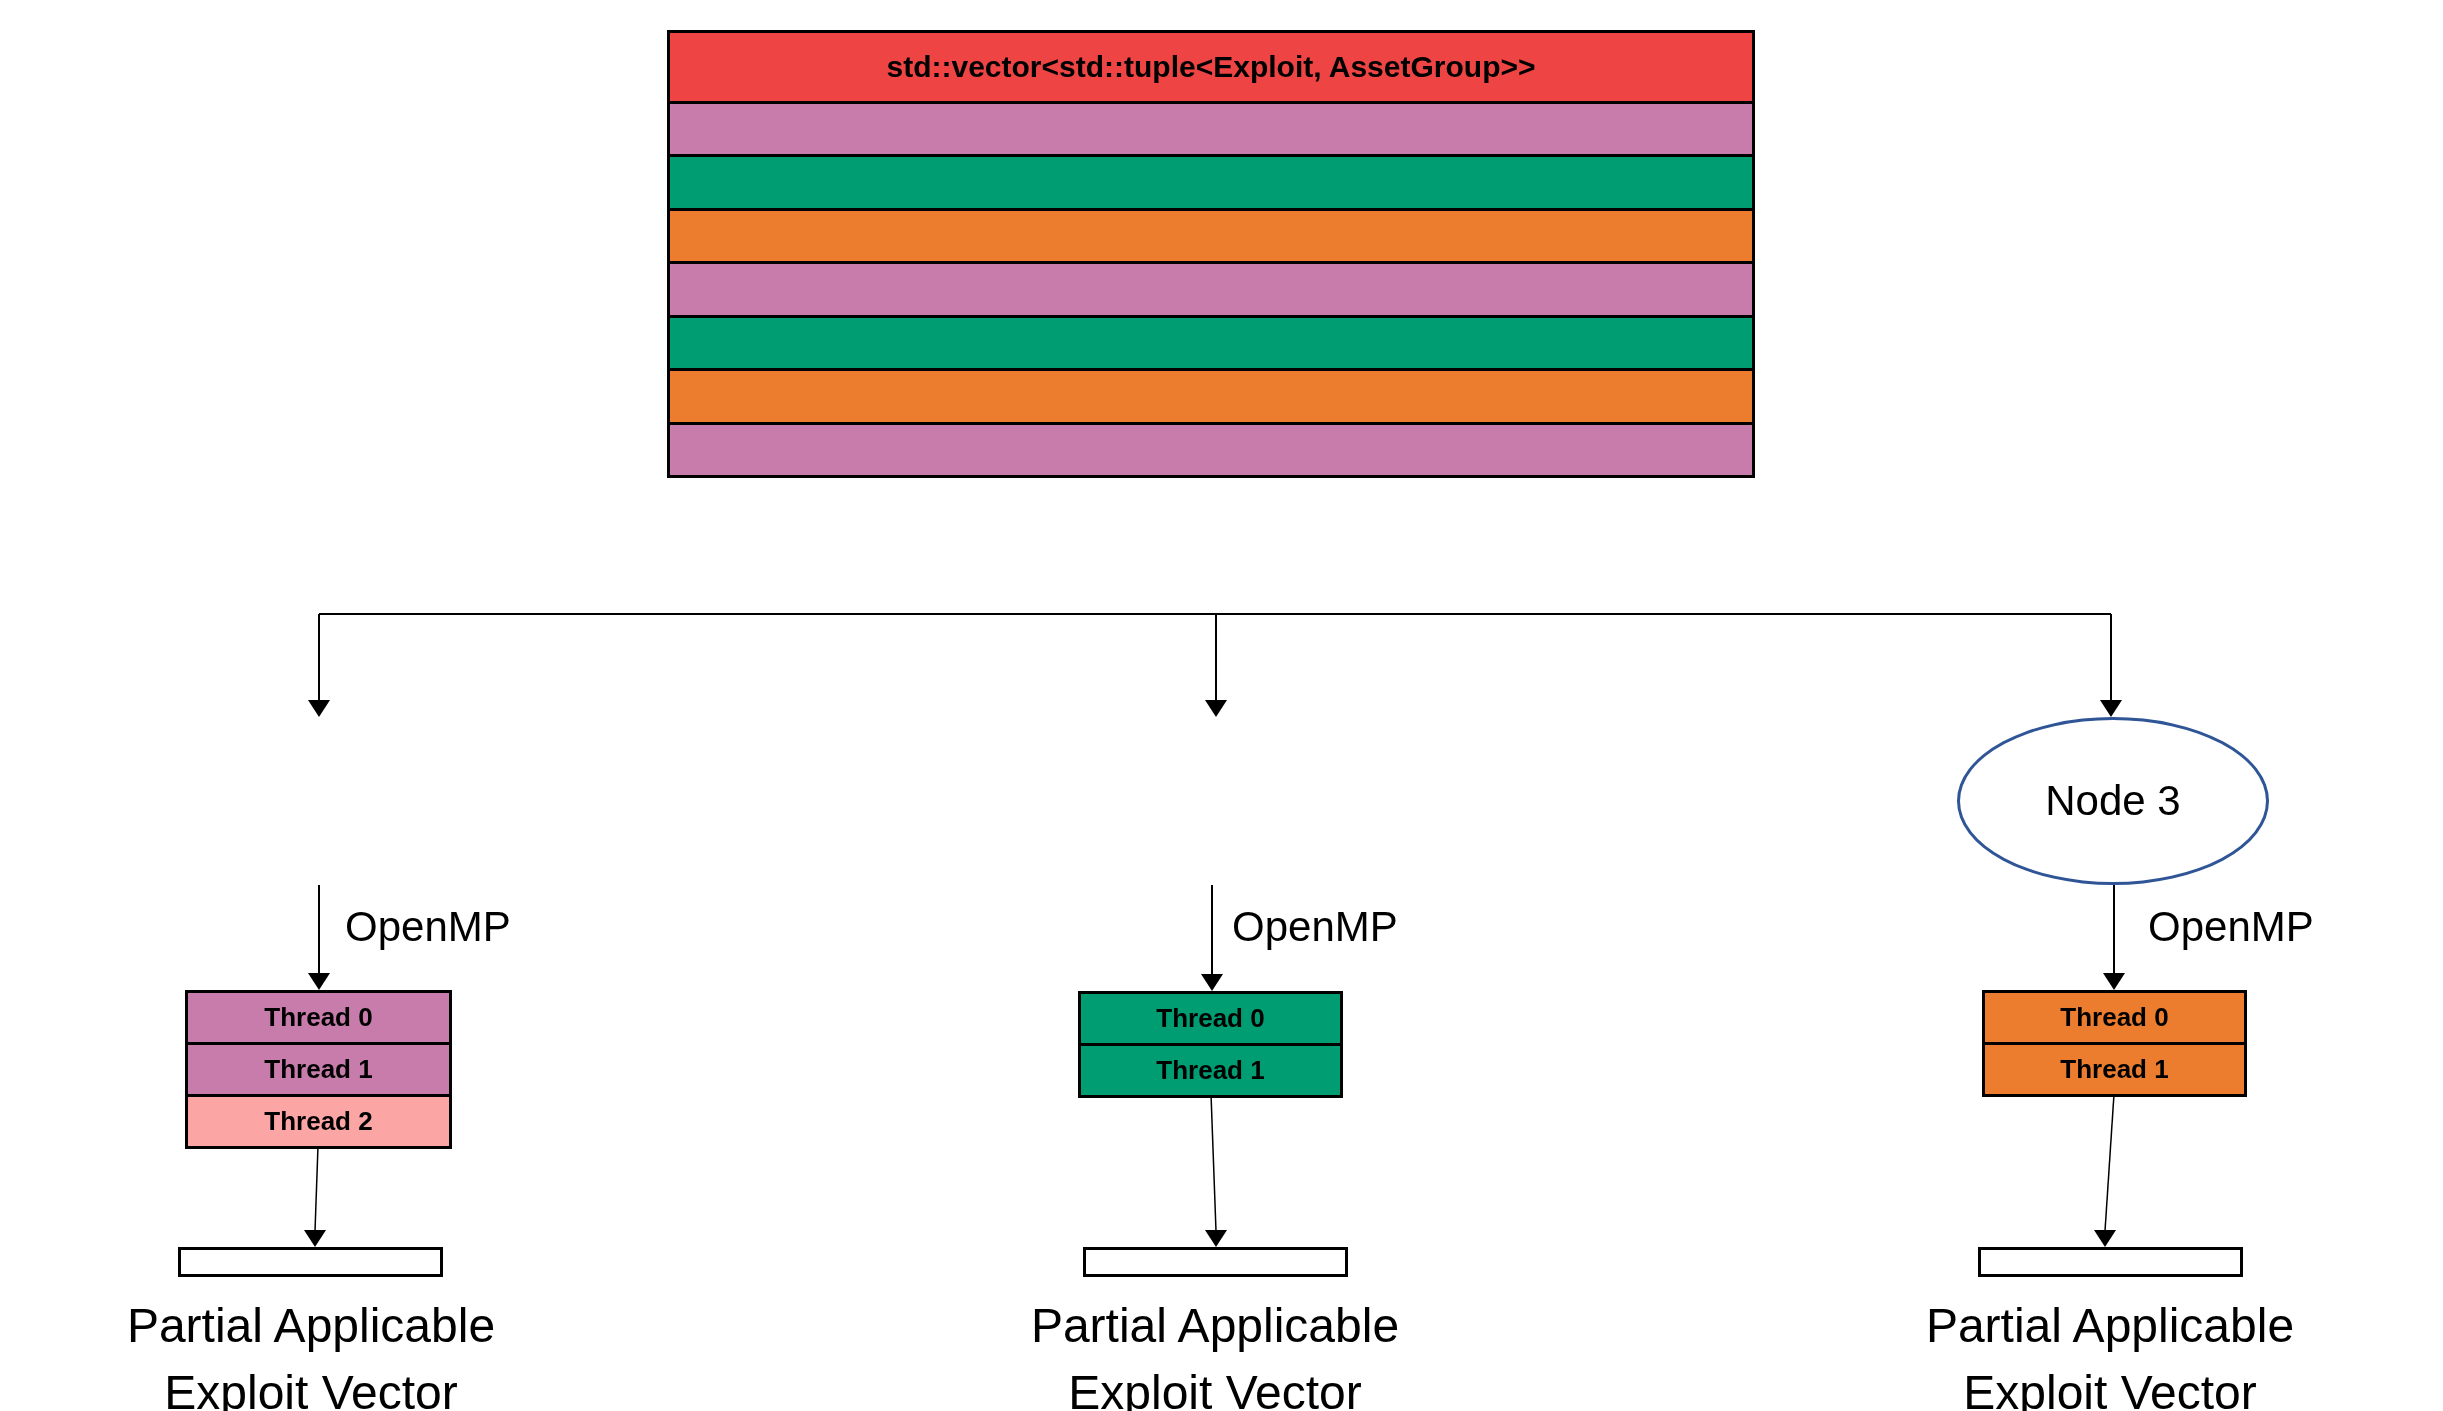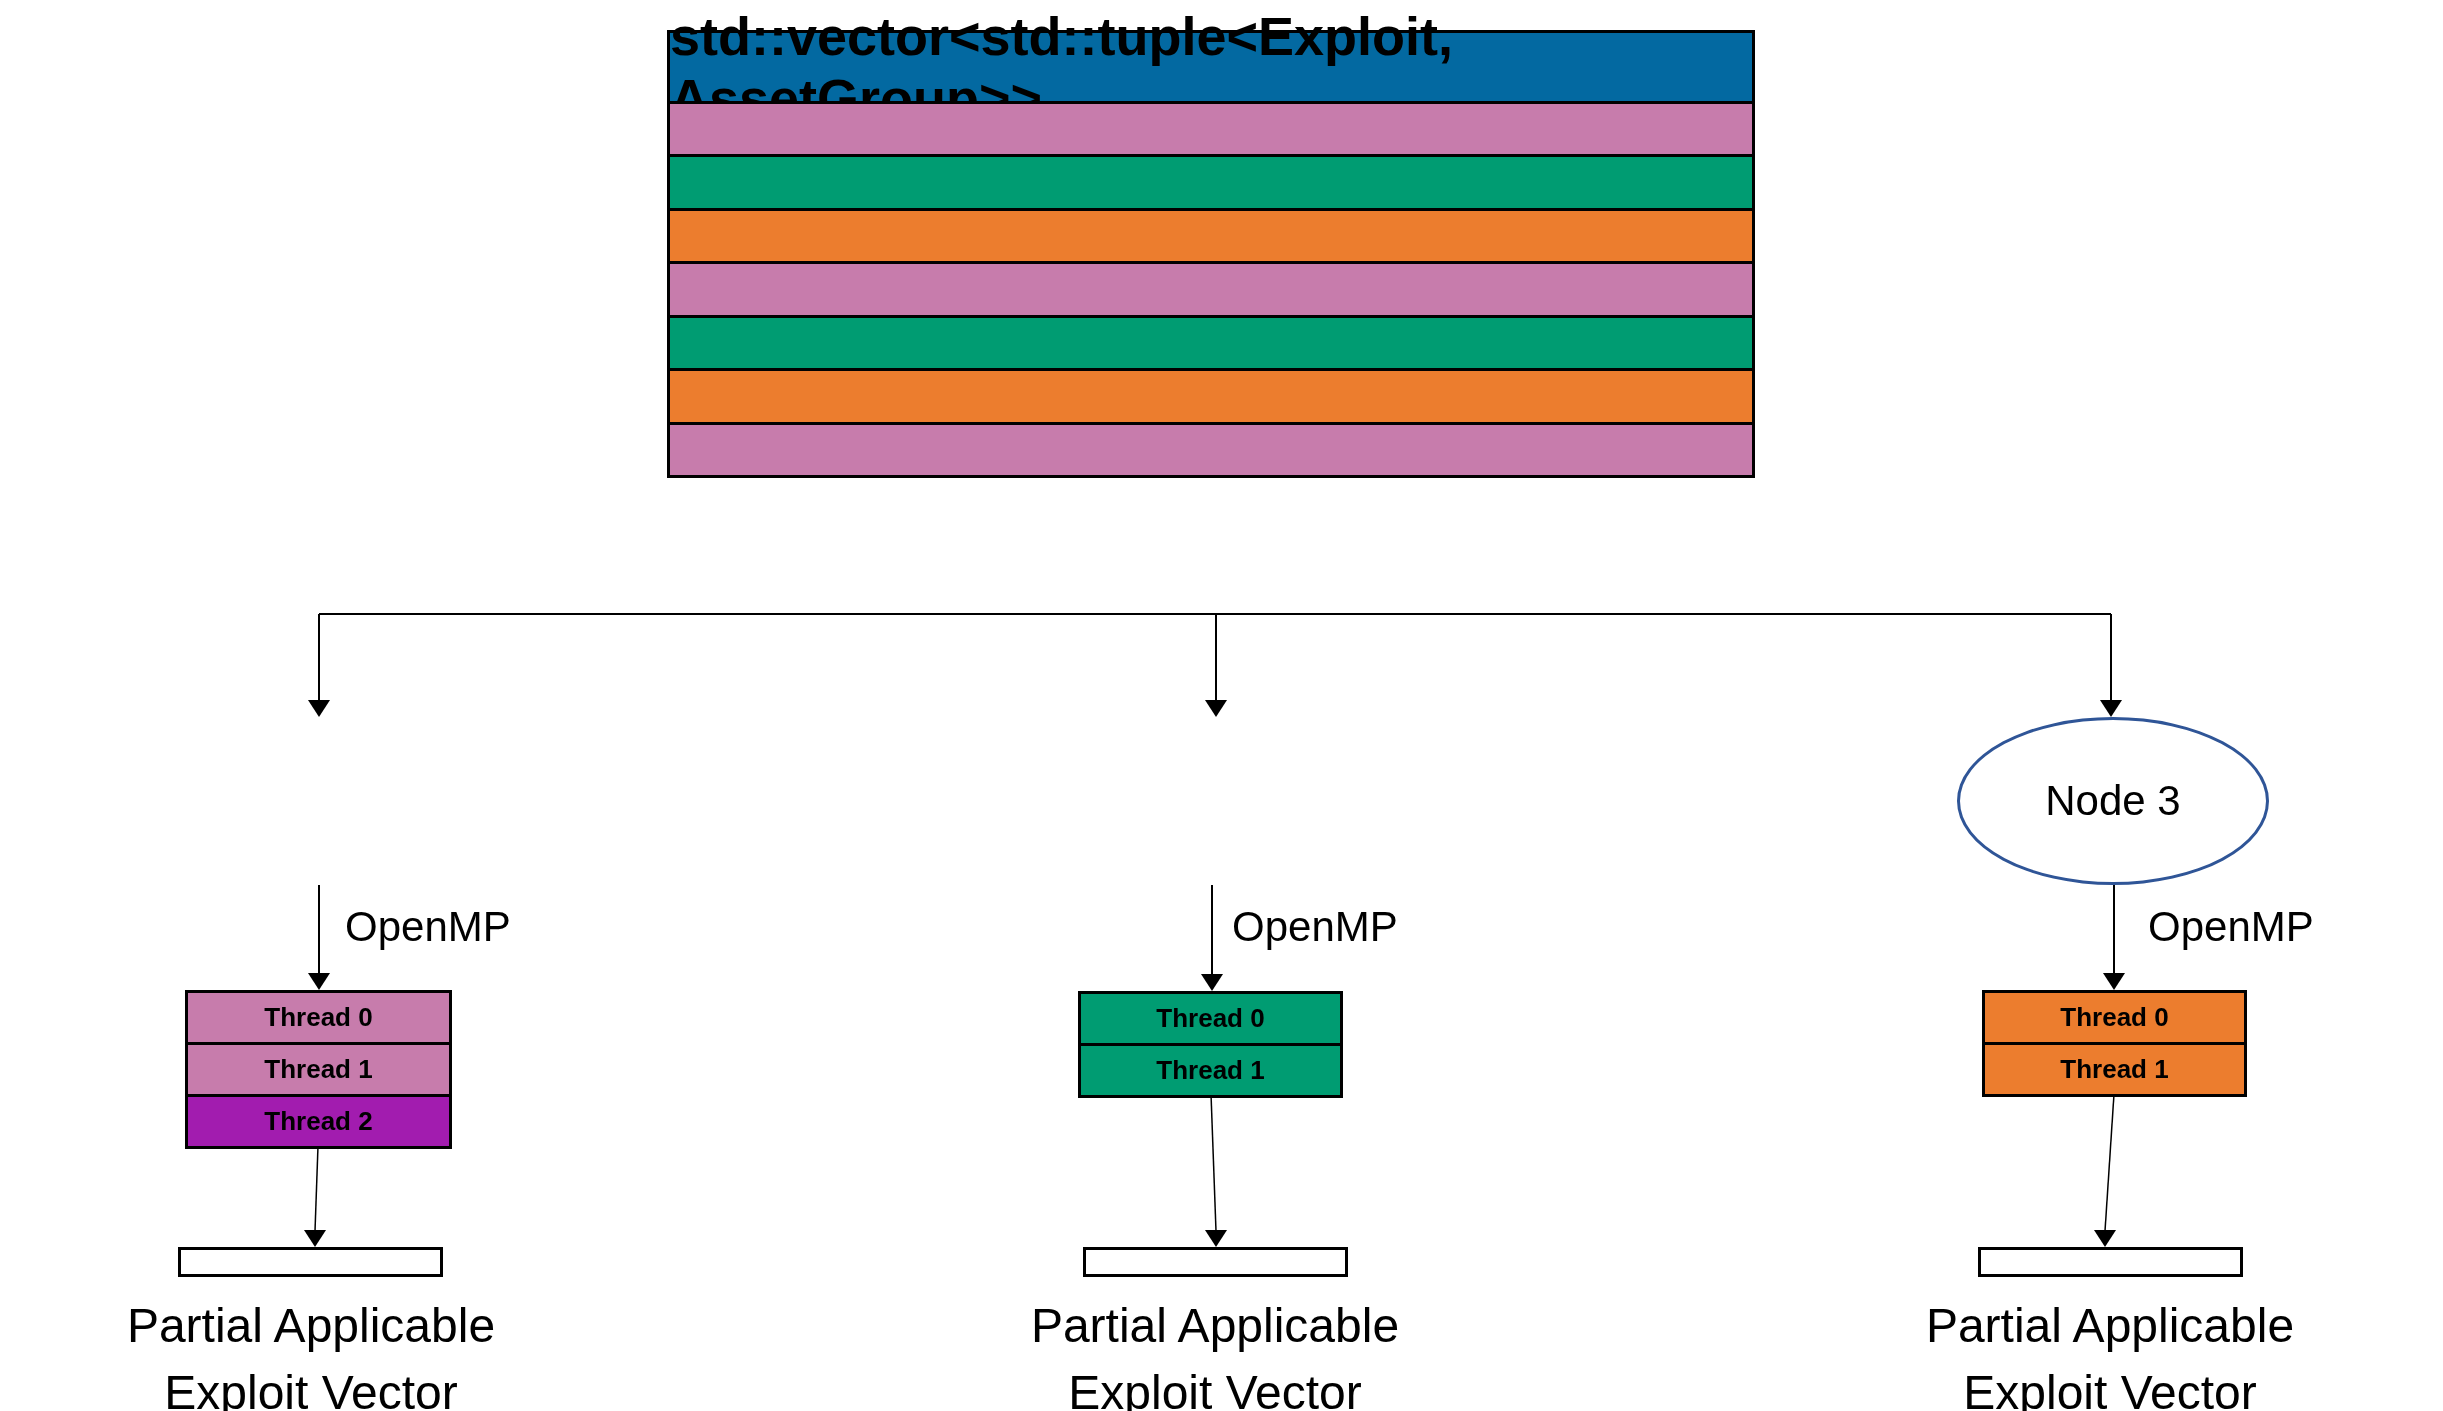--- a/index.html
+++ b/index.html
@@ -14,21 +14,21 @@
   .connectors{position:absolute;left:0;top:0;width:2443px;height:1411px;}
 
   
   .vector-box{
     position:absolute;left:667px;top:30px;width:1088px;height:448px;
     border:3px solid #000;box-sizing:border-box;background:#fff;
     display:flex;flex-direction:column;
   }
   .vector-title{
     height:68px;flex:0 0 68px;display:flex;align-items:center;justify-content:center;
-    font-weight:bold;font-size:54px;background:#0369a1;
+    font-weight:bold;font-size:30px;background:#ef4444;
   }
   .stripes{flex:1 1 auto;display:flex;flex-direction:column;}
   .stripe{flex:1 1 auto;border-top:3px solid #000;}
 
   .mpi-label{
     position:absolute;left:1016px;top:534px;width:400px;
     text-align:center;font-size:44px;
   }
 
   
@@ -117,21 +117,21 @@
     <span>Node 3</span>
   </div>
 
   <div class="openmp-label o1">OpenMP</div>
   <div class="openmp-label o2">OpenMP</div>
   <div class="openmp-label o3">OpenMP</div>
 
   <div class="thread-box t1">
       <div class="thread-row" style="background: rgb(199, 124, 172);">Thread 0</div>
       <div class="thread-row" style="background: rgb(199, 124, 172);">Thread 1</div>
-      <div class="thread-row" style="background: #a21caf;">Thread 2</div>
+      <div class="thread-row" style="background: #fca5a5;">Thread 2</div>
     </div>
   <div class="thread-box t2">
       <div class="thread-row" style="background: rgb(0, 156, 114);">Thread 0</div>
       <div class="thread-row" style="background: rgb(0, 156, 114);">Thread 1</div>
     </div>
   <div class="thread-box t3">
       <div class="thread-row" style="background: rgb(236, 125, 46);">Thread 0</div>
       <div class="thread-row" style="background: rgb(236, 125, 46);">Thread 1</div>
     </div>
 

